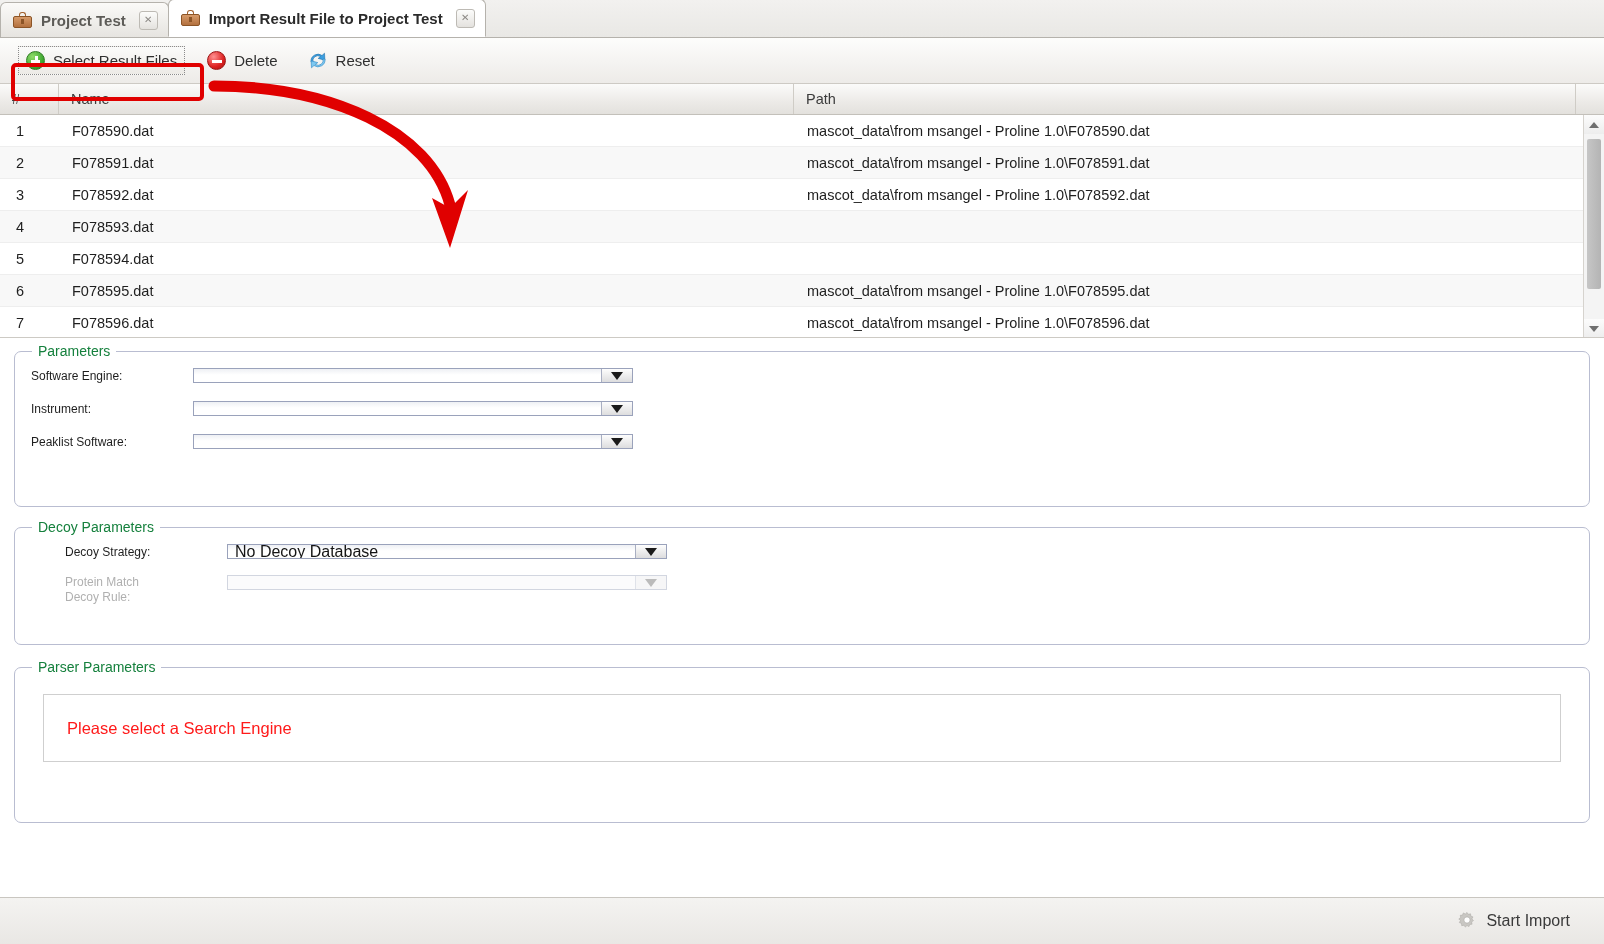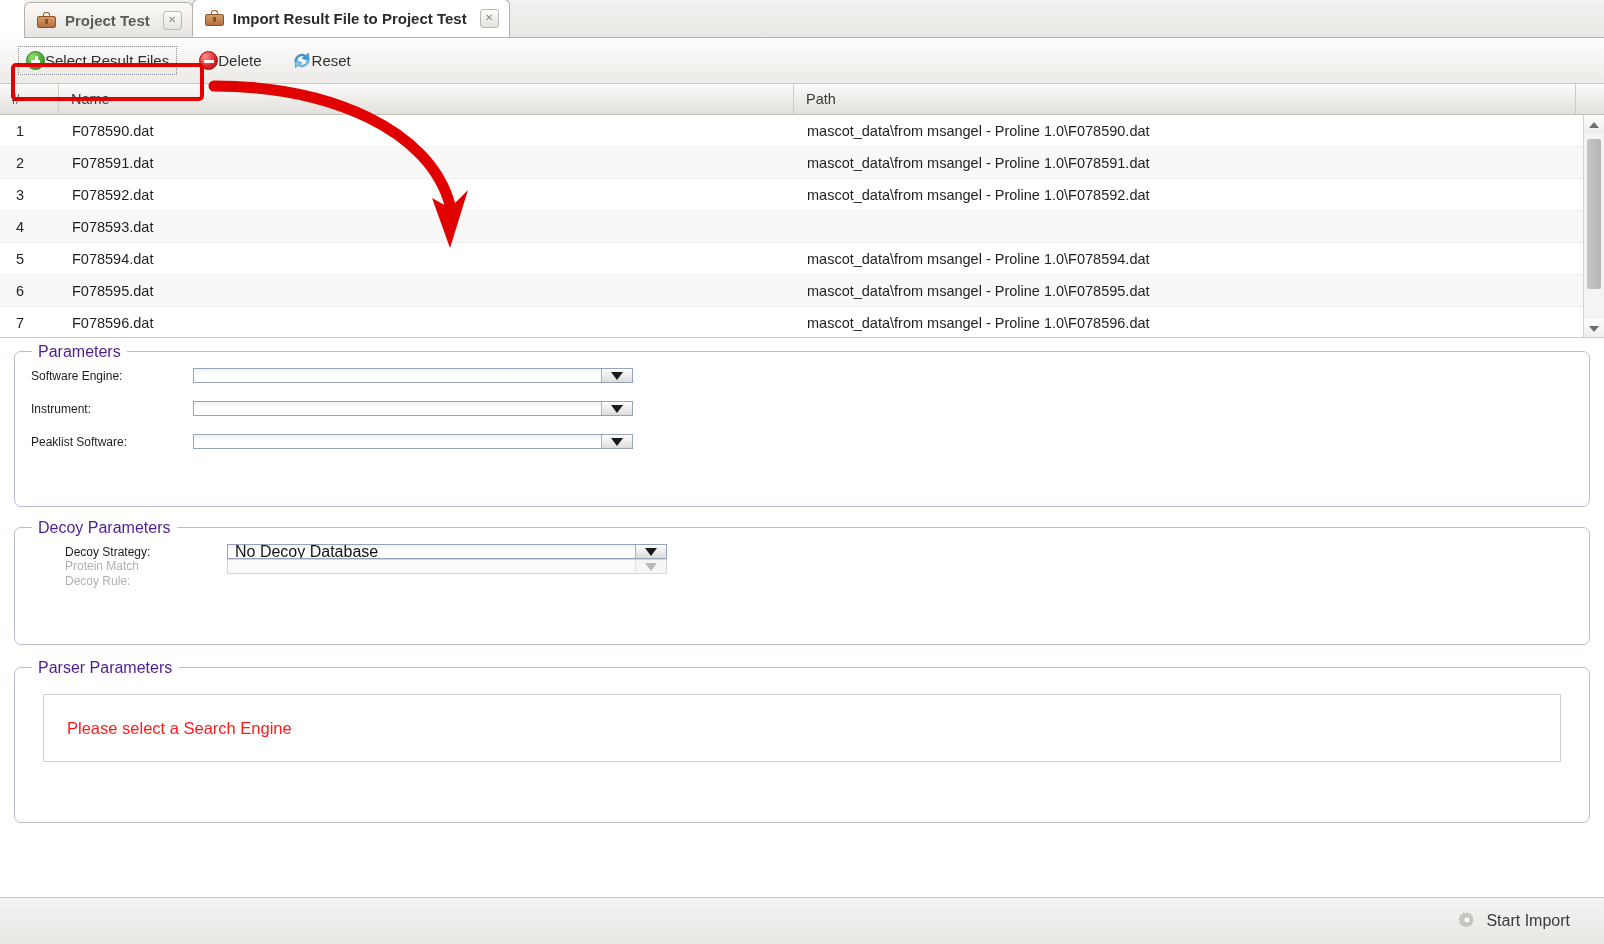--- a/index.html
+++ b/index.html
@@ -22,21 +22,20 @@
   
   .tabbar {
     position: relative;
     height: 38px;
     background: linear-gradient(to bottom, #f2f1ef 0%, #e9e8e5 100%);
     border-bottom: 1px solid #b5b2ac;
     box-sizing: border-box;
     display: flex;
     align-items: flex-end;
     padding-left: 0px;
-    margin-left: 24px;
   }
   .tab {
     position: relative;
     display: flex;
     align-items: center;
     height: 37px;
     box-sizing: border-box;
     padding: 0 10px 0 12px;
     border: 1px solid #b5b2ac;
     border-bottom: none;
@@ -102,20 +101,21 @@
     border-bottom: 1px solid #cdcac4;
     display: flex;
     align-items: center;
     padding-left: 18px;
     box-sizing: border-box;
     gap: 14px;
   }
   .tbtn {
     display: inline-flex;
     align-items: center;
+    gap: 8px;
     font-size: 15px;
     color: #2f2f2f;
     padding: 4px 7px;
     border: 1px solid transparent;
     box-sizing: border-box;
     cursor: default;
     white-space: nowrap;
   }
   .tbtn.focused {
     border: 1px dotted #8b8b8b;
@@ -257,22 +257,22 @@
     border-radius: 7px;
     margin-top: 13px;
     box-sizing: border-box;
     background: #ffffff;
   }
   .group > .legend {
     position: absolute;
     top: -9px; left: 17px;
     background: #ffffff;
     padding: 0 6px;
-    font-size: 16px;
-    color: #4c1d95;
+    font-size: 14px;
+    color: #15803d;
   }
 
   .formrow {
     display: flex;
     align-items: center;
     padding-left: 16px;
     box-sizing: border-box;
   }
   .flabel {
     font-size: 12px;
@@ -433,21 +433,20 @@
           <div class="td c-name">F078592.dat</div>
           <div class="td c-path">mascot_data\from msangel - Proline 1.0\F078592.dat</div>
         </div>
         <div class="trow even">
           <div class="td c-num">4</div>
           <div class="td c-name">F078593.dat</div>
         </div>
         <div class="trow odd">
           <div class="td c-num">5</div>
           <div class="td c-name">F078594.dat</div>
-          <div class="td c-path">mascot_data\from msangel - Proline 1.0\F078594.dat</div>
         </div>
         <div class="trow even">
           <div class="td c-num">6</div>
           <div class="td c-name">F078595.dat</div>
           <div class="td c-path">mascot_data\from msangel - Proline 1.0\F078595.dat</div>
         </div>
         <div class="trow odd">
           <div class="td c-num">7</div>
           <div class="td c-name">F078596.dat</div>
           <div class="td c-path">mascot_data\from msangel - Proline 1.0\F078596.dat</div>
@@ -507,21 +506,21 @@
       <div class="formrow" style="margin-top:16px;">
         <span class="flabel">Decoy Strategy:</span>
         <div class="combo">
           <span class="cval">No Decoy Database</span>
           <span class="cbtn">
               <span class="chev"></span>
             </span>
         </div>
       </div>
 
-      <div class="formrow" style="margin-top:0;align-items:flex-start;">
+      <div class="formrow" style="margin-top:16px;align-items:flex-start;">
         <span class="flabel disabled">
           <span>Protein Match</span><br>
           <span>Decoy Rule:</span>
         </span>
         <div class="combo disabled">
           <span class="cval"></span>
           <span class="cbtn">
               <span class="chev"></span>
             </span>
         </div>

